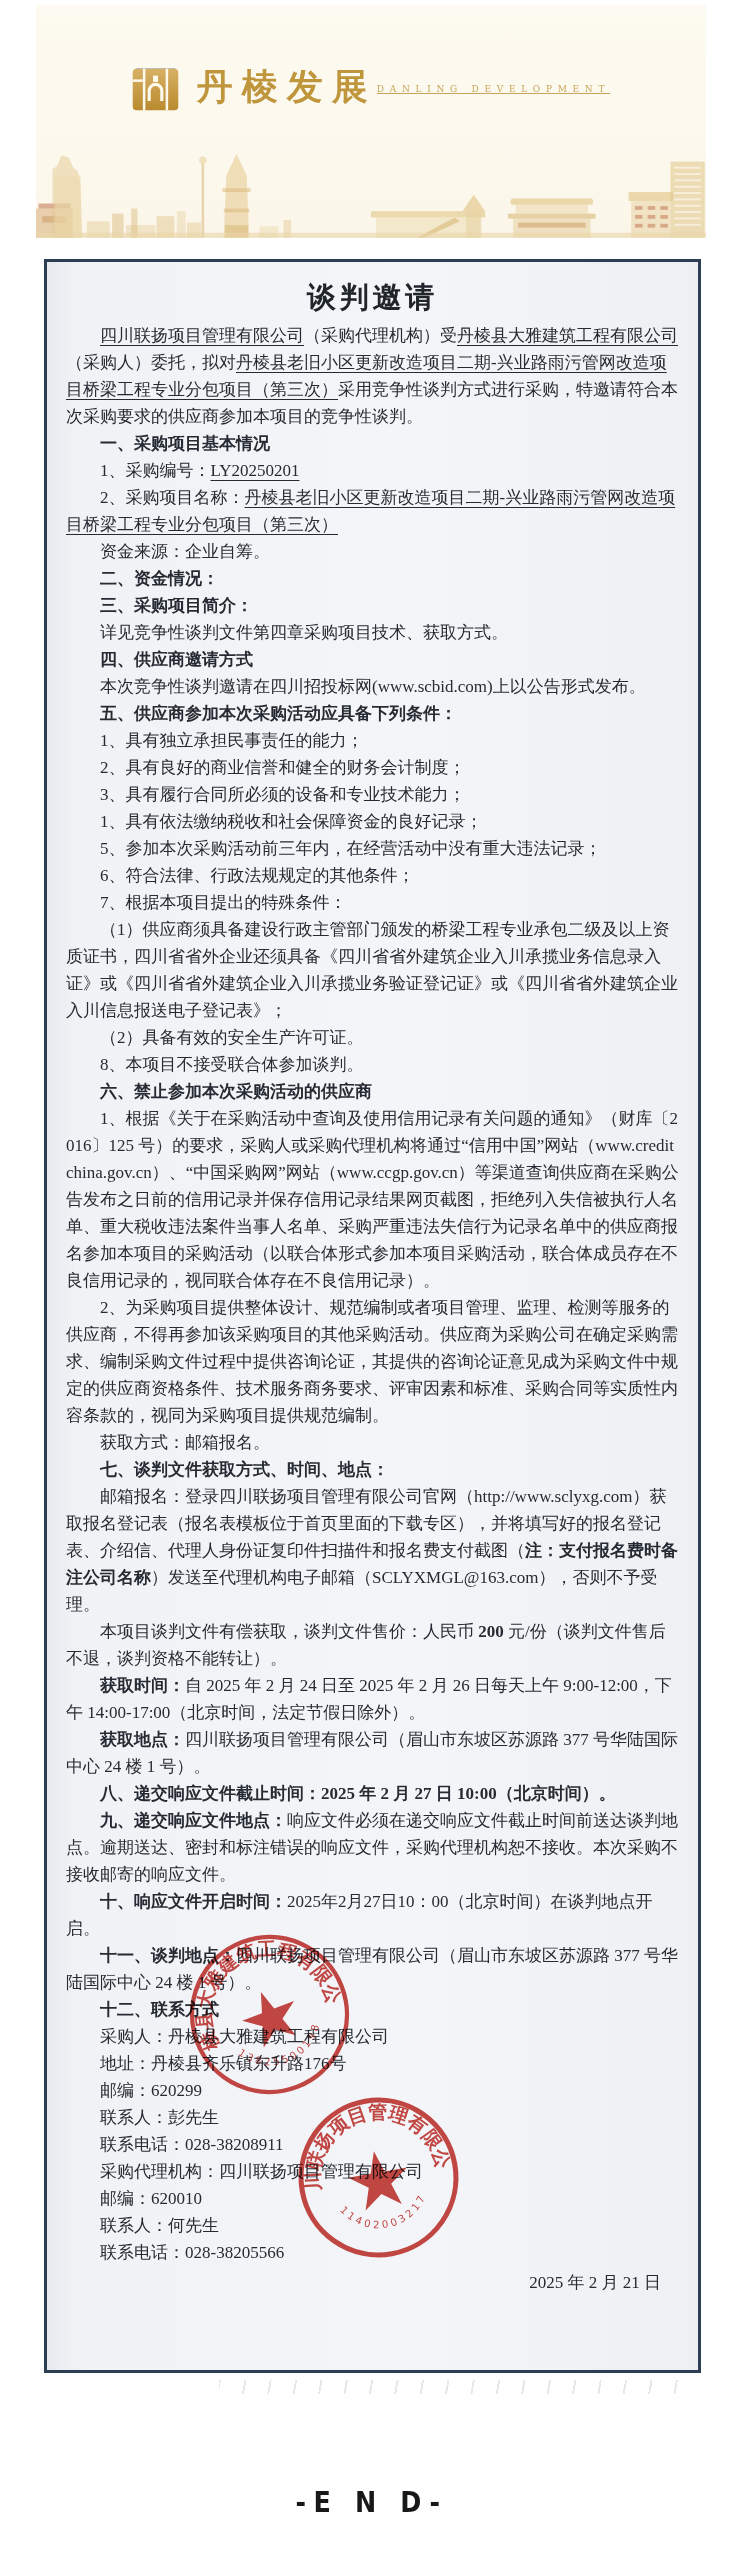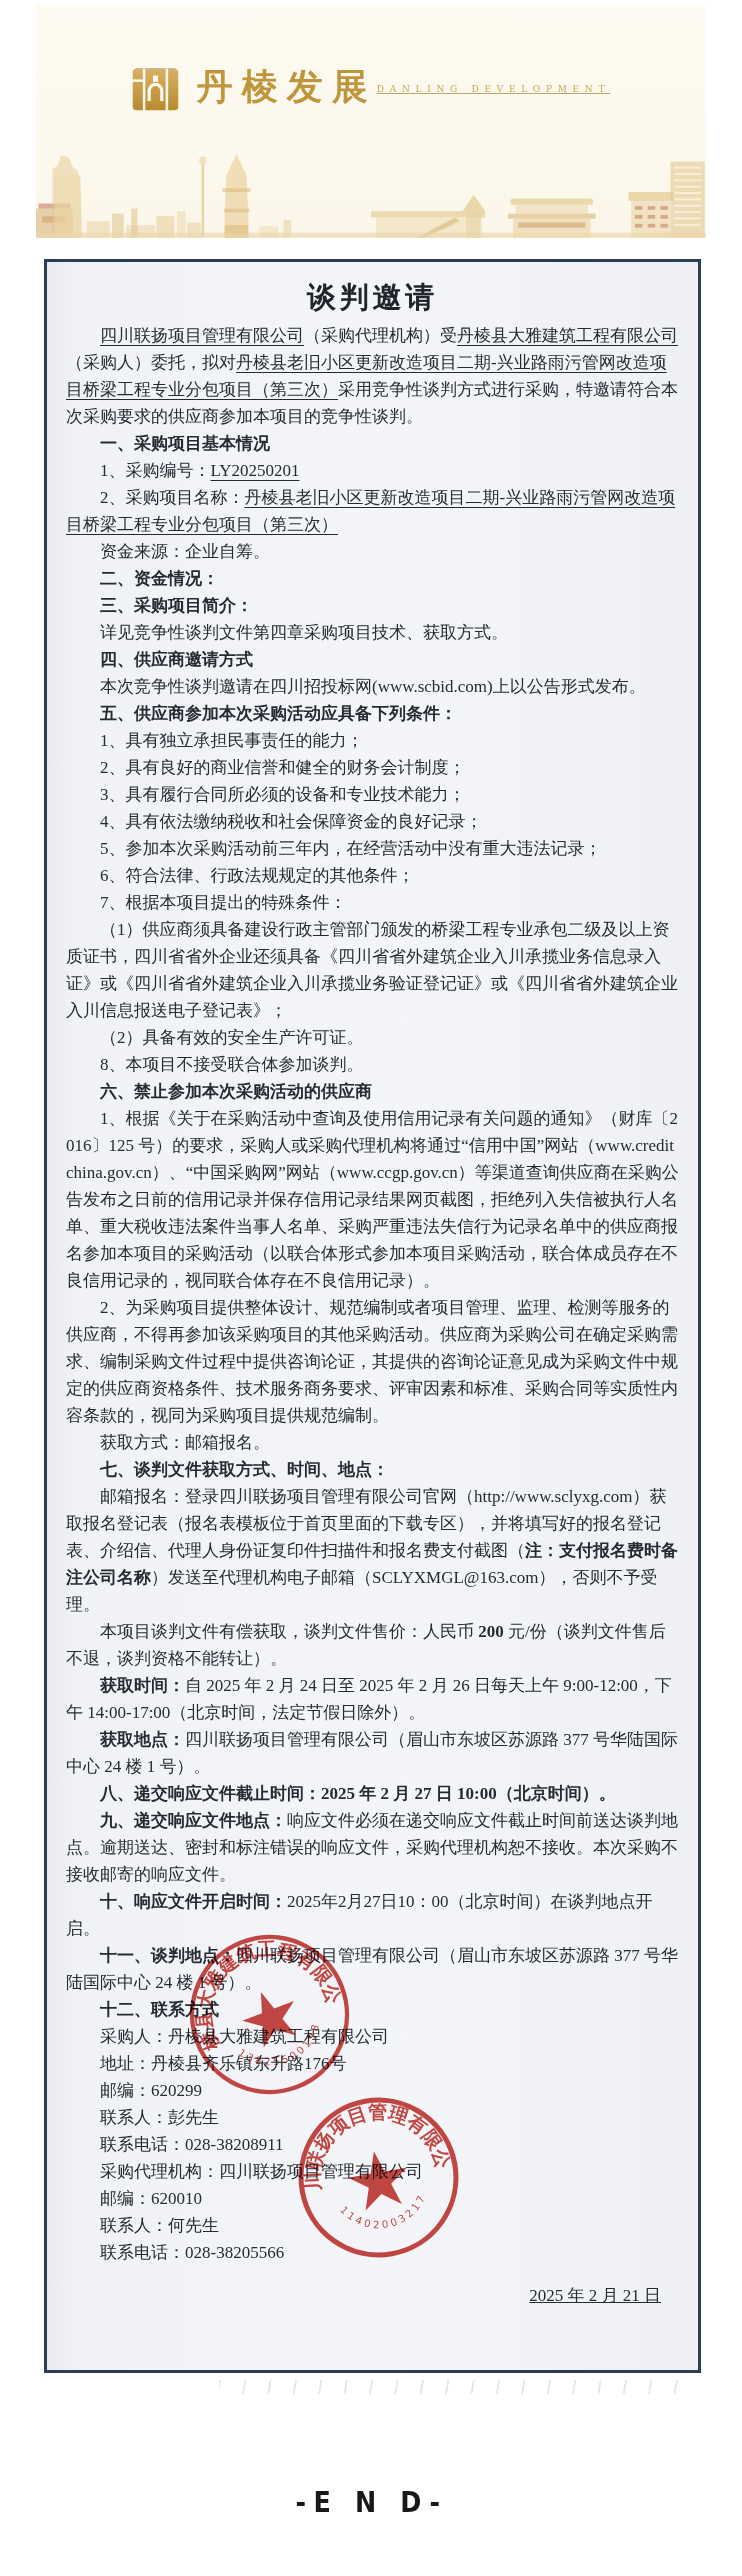--- a/index.html
+++ b/index.html
@@ -38,21 +38,21 @@
   .doc{
     position:absolute;left:19px;top:18px;width:613px;
     color:#262b33;font-size:17px;line-height:27px;
     word-break:break-all;
   }
   .doc-title{
     text-align:center;font-size:29px;font-weight:bold;letter-spacing:3.8px;
     line-height:34px;margin:0 0 8.3px 0;color:#20242b;
   }
   .doc p{margin:0;text-indent:2em;}
-  .doc p.date{margin-top:16px;text-indent:0;text-align:right;padding-right:18px;text-decoration:underline;}
+  .doc p.date{margin-top:3px;text-indent:0;text-align:right;padding-right:18px;}
   .doc span.b{font-weight:bold;}
   .doc span.u{text-decoration:underline;text-underline-offset:3.8px;text-decoration-thickness:1.3px;}
   
   .stamp{position:absolute;width:165px;height:165px;mix-blend-mode:multiply;opacity:.88;}
   .stamp1{left:187px;top:1932px;transform:rotate(-21deg);}
   .stamp2{left:296px;top:2095px;transform:rotate(-10deg);}
   .stamp text{fill:#c22f2a;}
   .stamp .arc-cn{font-size:30px;font-weight:bold;font-family:"Liberation Serif","DejaVu Serif",serif;}
   .stamp .arc-num{font-size:16px;letter-spacing:5px;font-family:"DejaVu Sans","Liberation Sans",sans-serif;}
   
@@ -176,21 +176,21 @@
         <p><span>资金来源：企业自筹。</span></p>
         <p><span class="b">二、资金情况：</span></p>
         <p><span class="b">三、采购项目简介：</span></p>
         <p><span>详见竞争性谈判文件第四章采购项目技术、获取方式。</span></p>
         <p><span class="b">四、供应商邀请方式</span></p>
         <p><span>本次竞争性谈判邀请在四川招投标网(www.scbid.com)上以公告形式发布。</span></p>
         <p><span class="b">五、供应商参加本次采购活动应具备下列条件：</span></p>
         <p><span>1、具有独立承担民事责任的能力；</span></p>
         <p><span>2、具有良好的商业信誉和健全的财务会计制度；</span></p>
         <p><span>3、具有履行合同所必须的设备和专业技术能力；</span></p>
-        <p><span>4、具有依法缴纳税收和社会保障资金的良好记录；</span></p>
+        <p><span>1、具有依法缴纳税收和社会保障资金的良好记录；</span></p>
         <p><span>5、参加本次采购活动前三年内，在经营活动中没有重大违法记录；</span></p>
         <p><span>6、符合法律、行政法规规定的其他条件；</span></p>
         <p><span>7、根据本项目提出的特殊条件：</span></p>
         <p><span>（1）供应商须具备建设行政主管部门颁发的桥梁工程专业承包二级及以上资质证书，四川省省外企业还须具备《四川省省外建筑企业入川承揽业务信息录入证》或《四川省省外建筑企业入川承揽业务验证登记证》或《四川省省外建筑企业入川信息报送电子登记表》；</span></p>
         <p><span>（2）具备有效的安全生产许可证。</span></p>
         <p><span>8、本项目不接受联合体参加谈判。</span></p>
         <p><span class="b">六、禁止参加本次采购活动的供应商</span></p>
         <p><span>1、根据《关于在采购活动中查询及使用信用记录有关问题的通知》（财库〔2016〕125 号）的要求，采购人或采购代理机构将通过“信用中国”网站（www.creditchina.gov.cn）、“中国采购网”网站（www.ccgp.gov.cn）等渠道查询供应商在采购公告发布之日前的信用记录并保存信用记录结果网页截图，拒绝列入失信被执行人名单、重大税收违法案件当事人名单、采购严重违法失信行为记录名单中的供应商报名参加本项目的采购活动（以联合体形式参加本项目采购活动，联合体成员存在不良信用记录的，视同联合体存在不良信用记录）。</span></p>
         <p><span>2、为采购项目提供整体设计、规范编制或者项目管理、监理、检测等服务的供应商，不得再参加该采购项目的其他采购活动。供应商为采购公司在确定采购需求、编制采购文件过程中提供咨询论证，其提供的咨询论证意见成为采购文件中规定的供应商资格条件、技术服务商务要求、评审因素和标准、采购合同等实质性内容条款的，视同为采购项目提供规范编制。</span></p>
         <p><span>获取方式：邮箱报名。</span></p>

